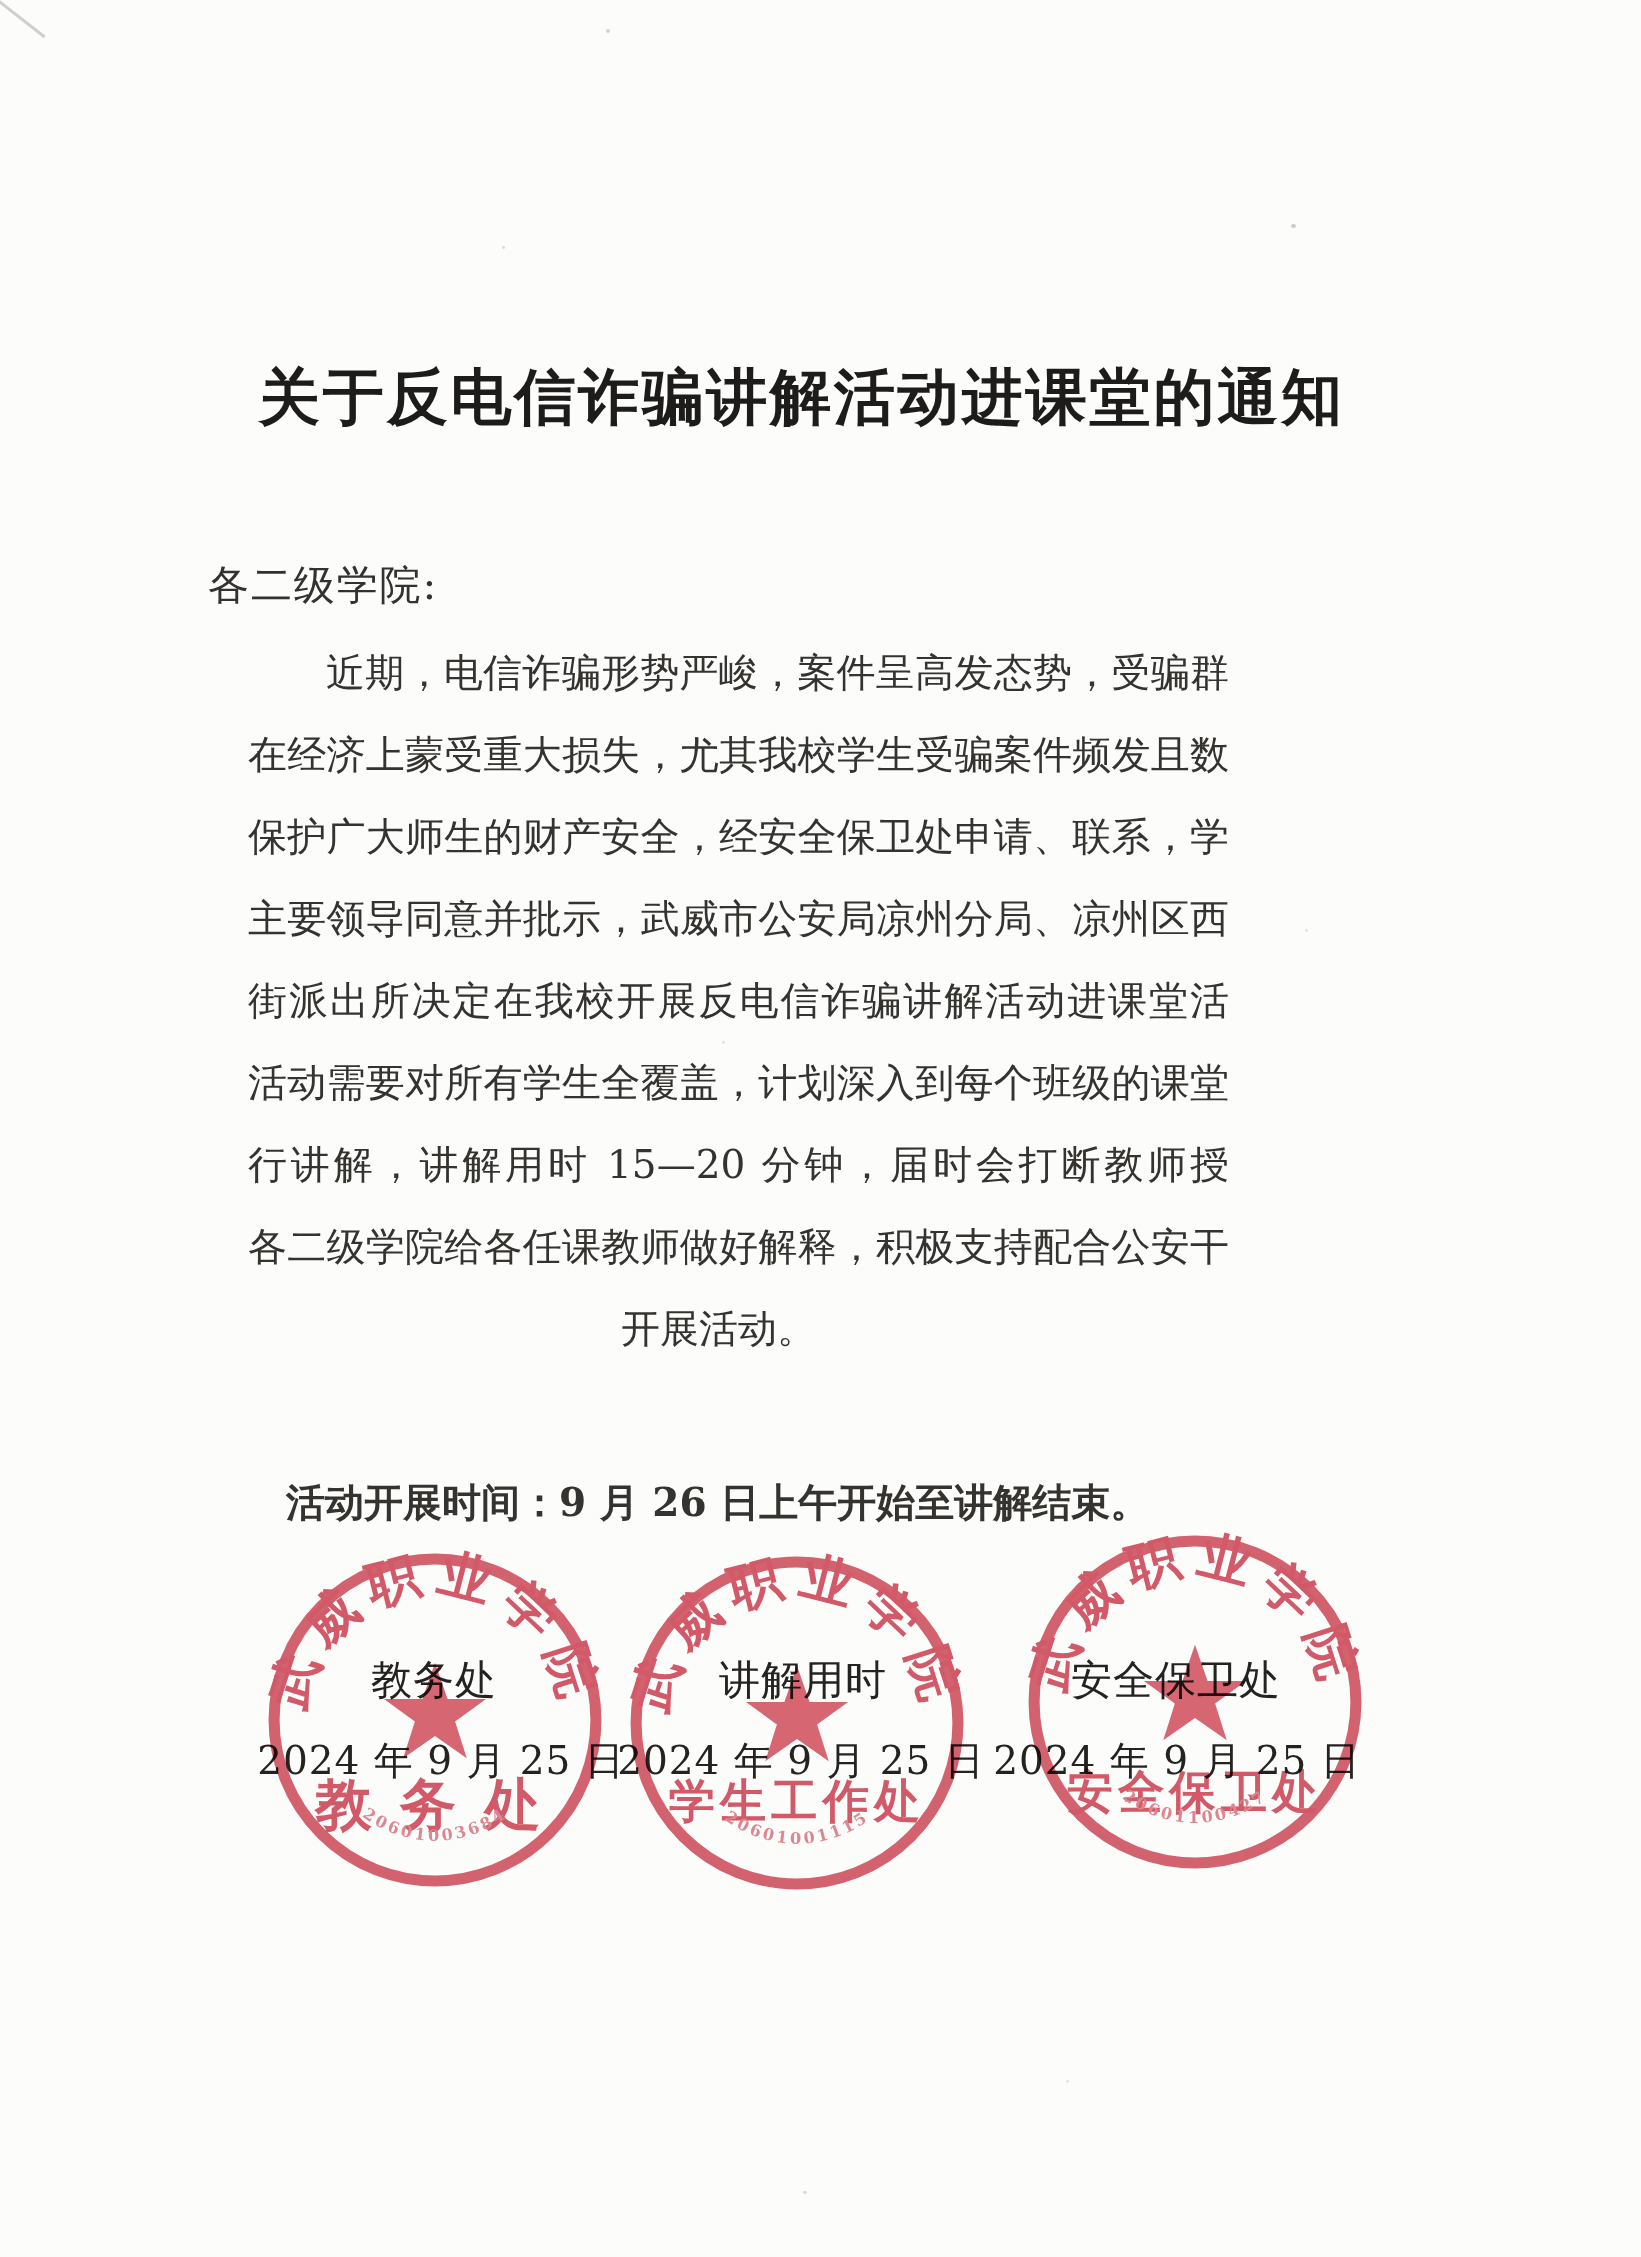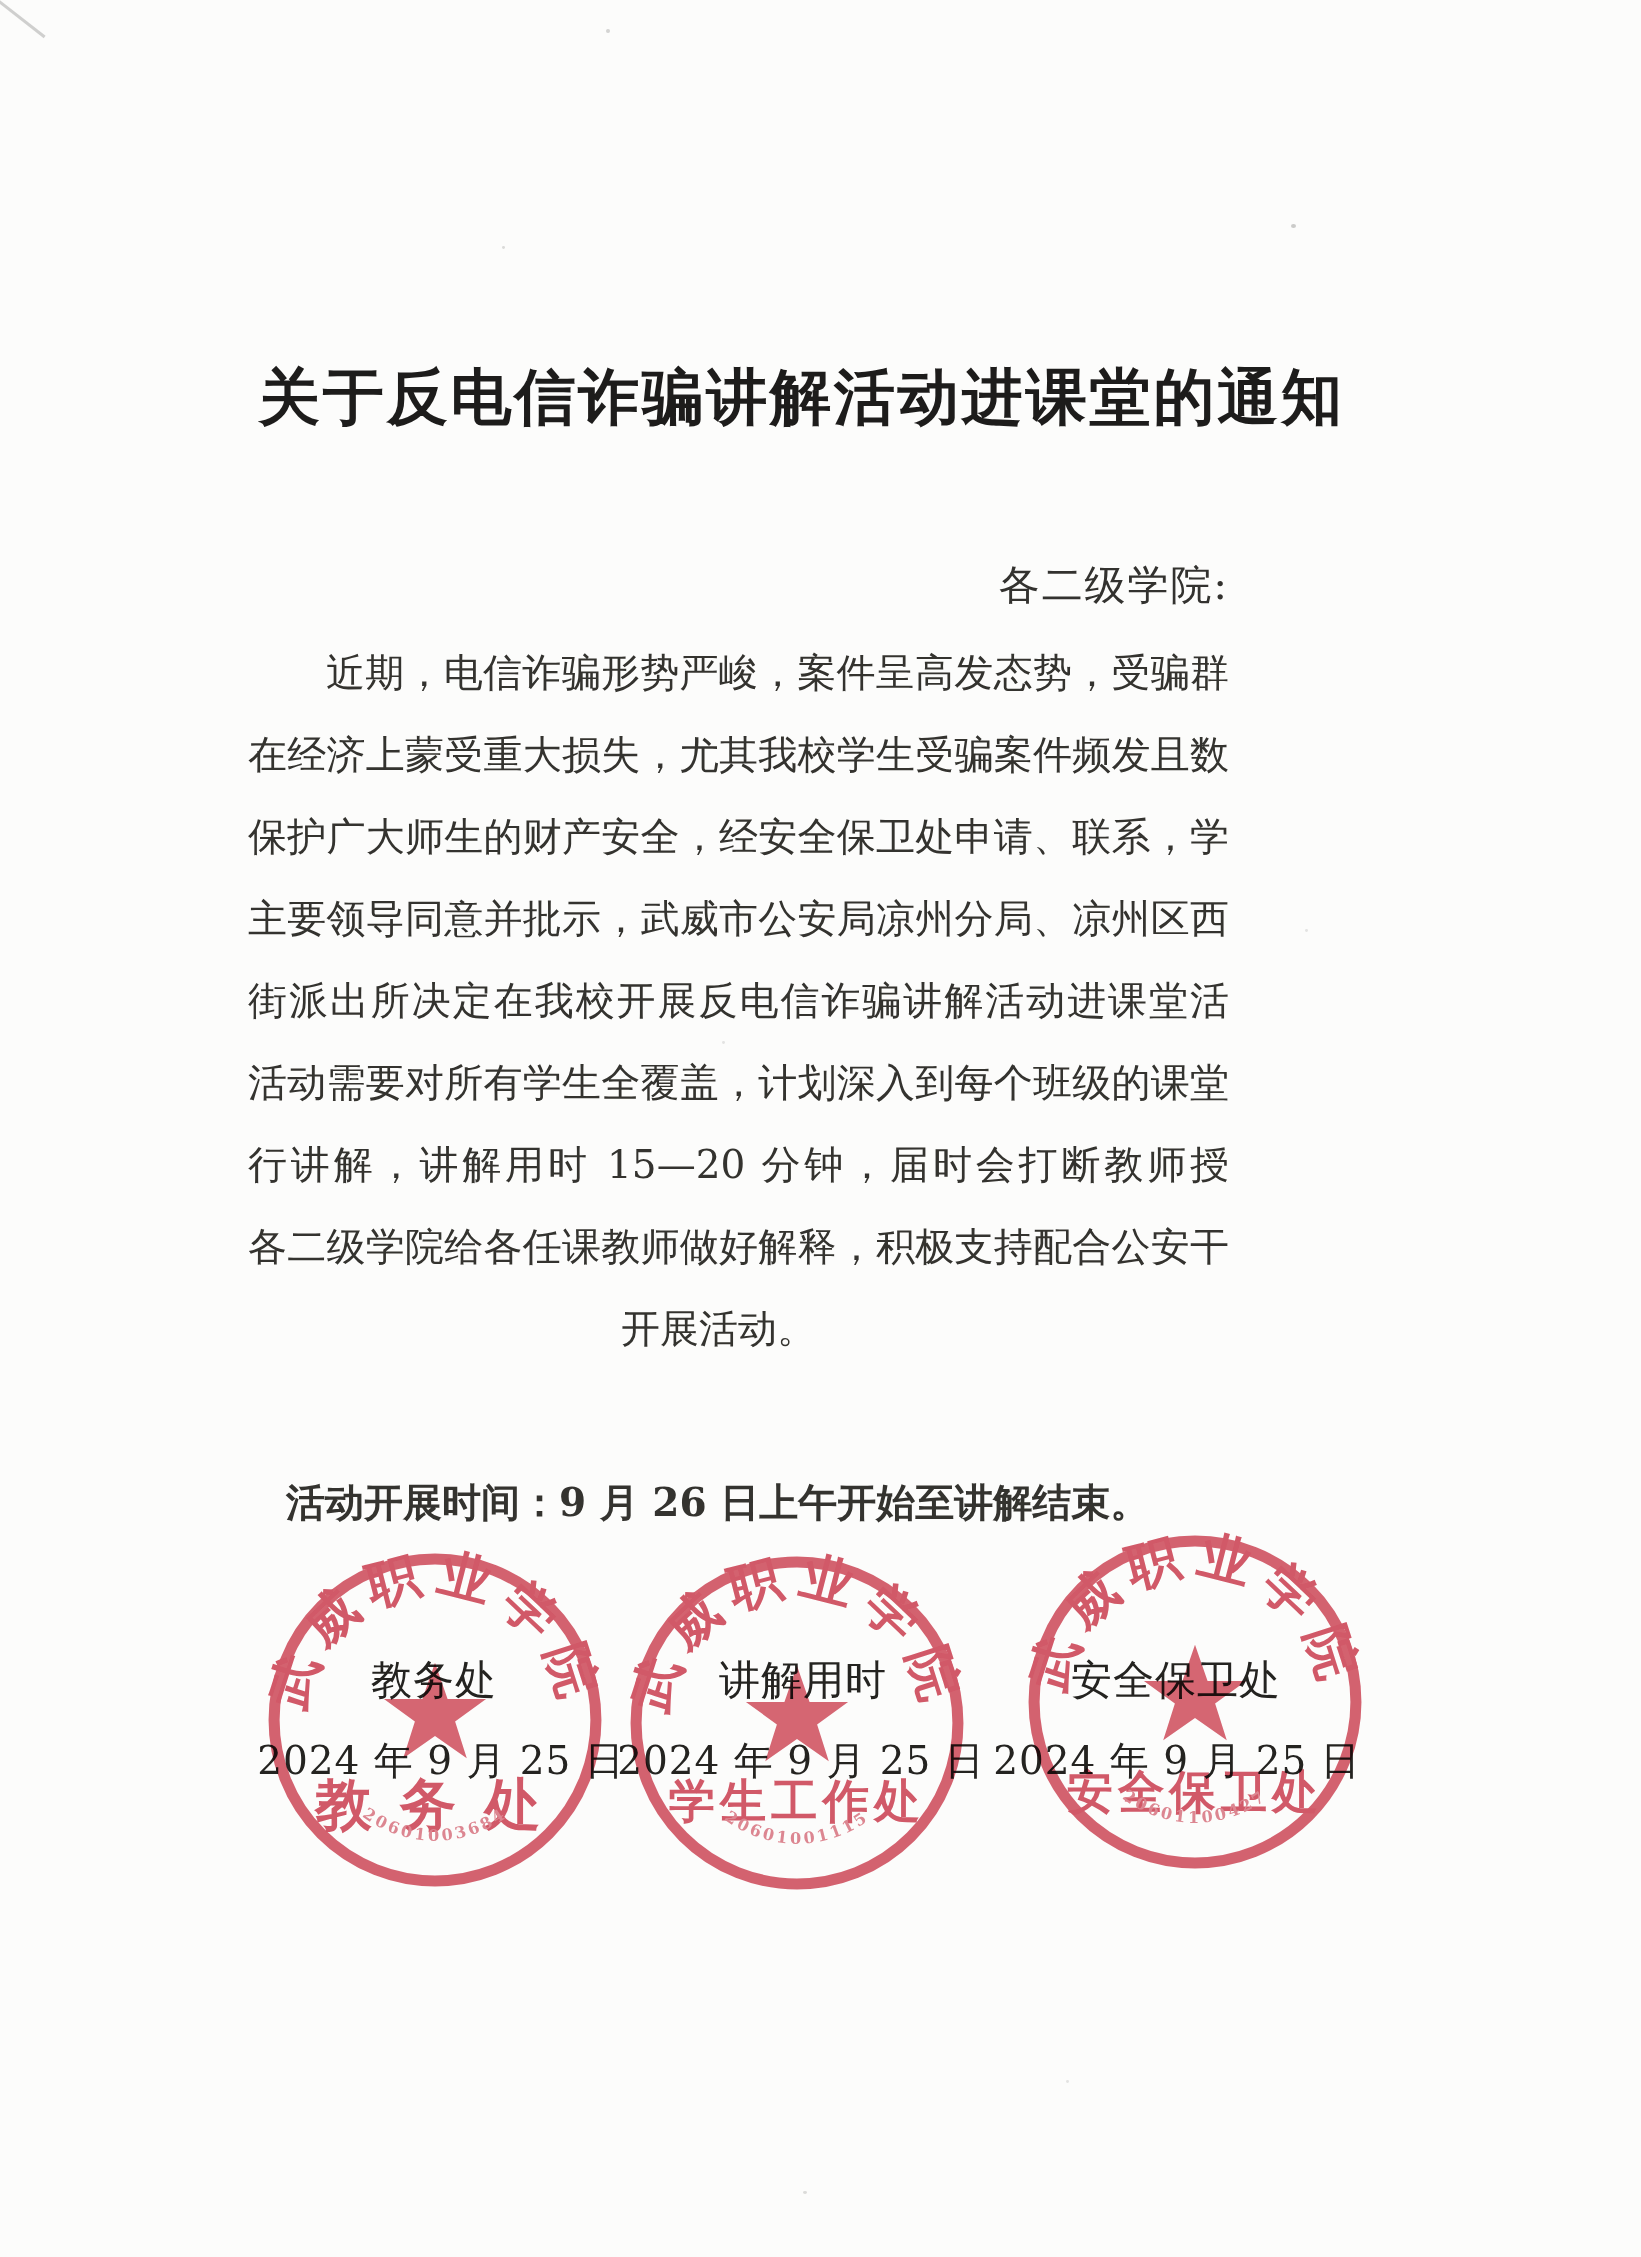--- a/index.html
+++ b/index.html
@@ -16,21 +16,21 @@
     background:#9a9a96;opacity:.45;transform:rotate(38deg);transform-origin:left top;}
 
   .title{
     position:absolute;left:208px;top:348px;width:1188px;height:106px;
     margin:0;text-align:center;
     font-size:61px;font-weight:700;letter-spacing:2.9px;color:#1d1c1b;
     line-height:97px;white-space:nowrap;
   }
   .salutation{
     position:absolute;left:208px;top:544px;width:1021px;
-    font-size:41px;line-height:82px;color:#33322f;letter-spacing:1.9px;text-align:right;
+    font-size:41px;line-height:82px;color:#33322f;letter-spacing:1.9px;
   }
   .body-block{
     position:absolute;left:208px;top:632px;width:1021px;
     font-size:39px;color:#34332f;
   }
   .bline{line-height:82px;height:82px;white-space:nowrap;text-align:center;}
   .bline.fill{text-align:justify;text-align-last:justify;white-space:normal;overflow:hidden;margin-left:40px;}
   .bline.indent{padding-left:78px;}
   .schedule{
     position:absolute;left:208px;top:1461px;width:1062px;

